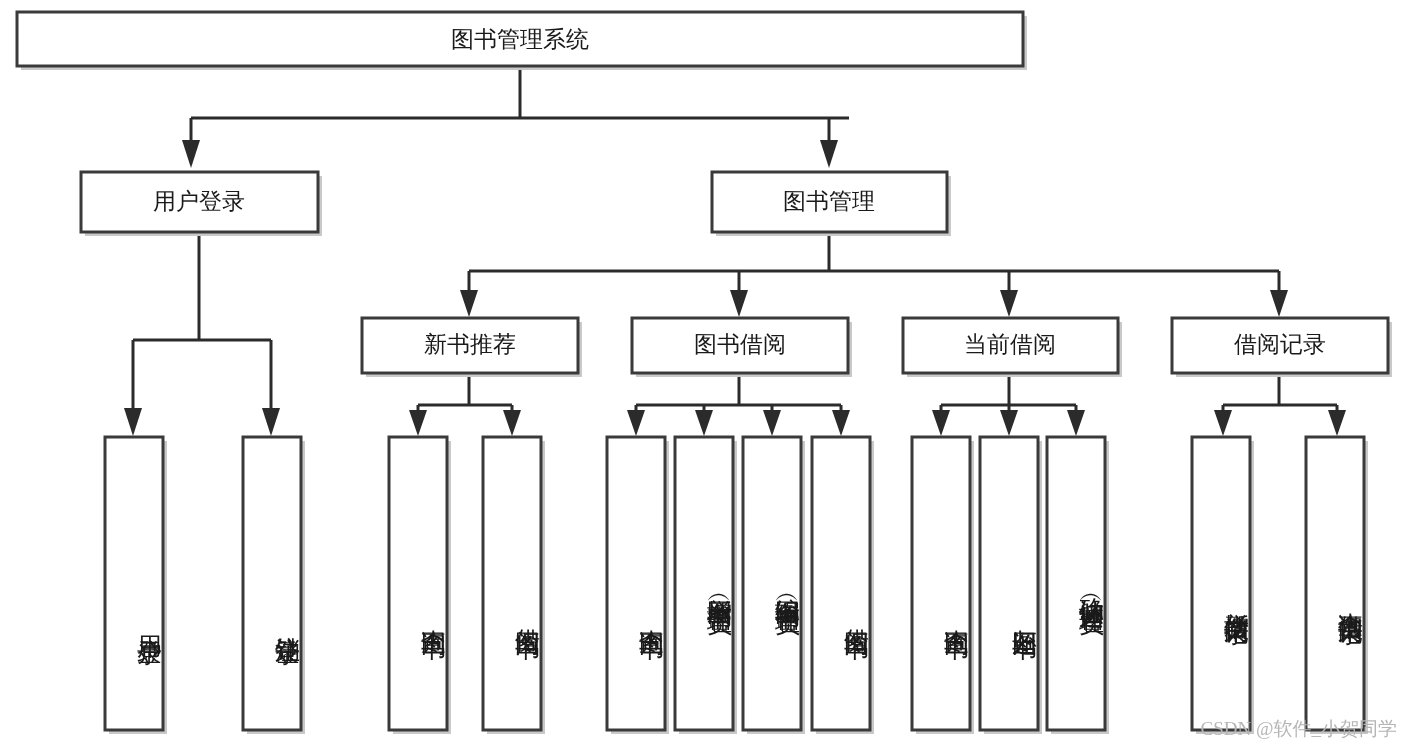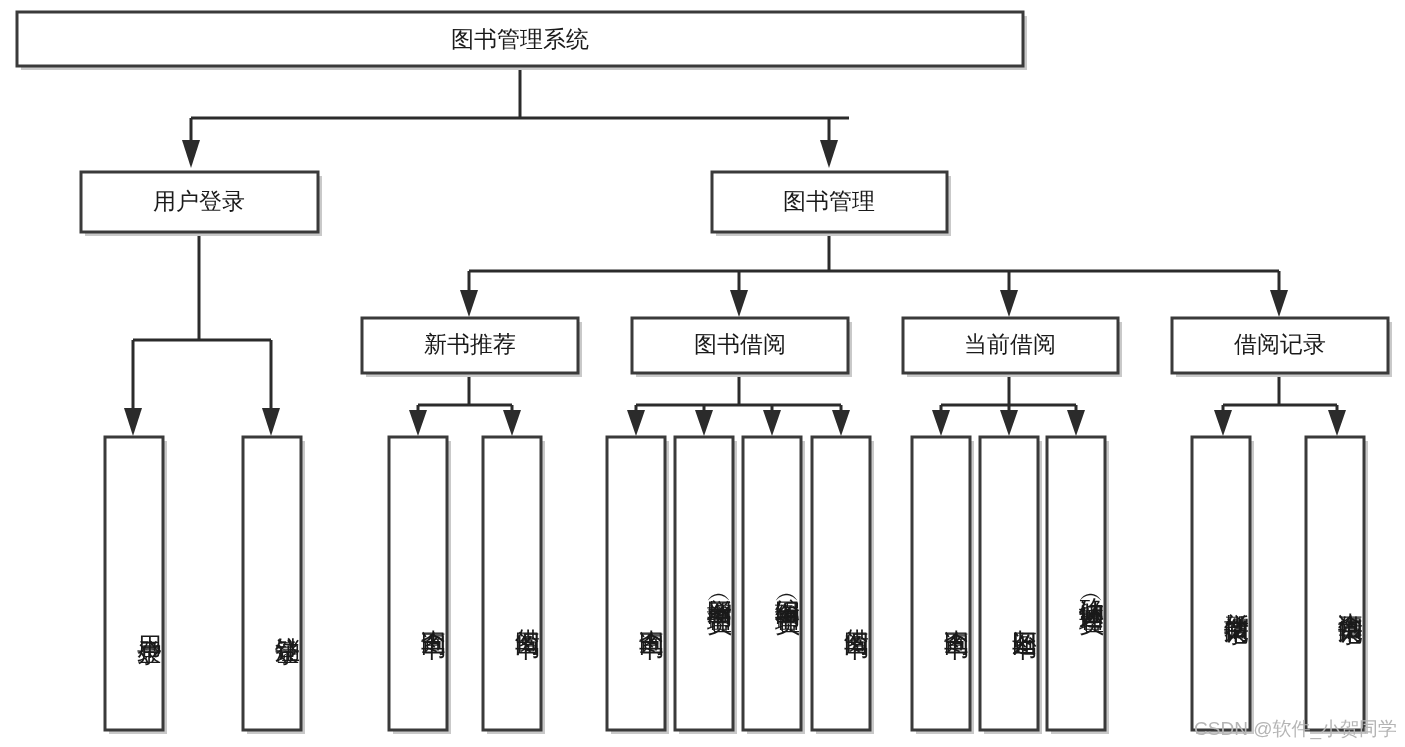--- a/index.html
+++ b/index.html
@@ -66,21 +66,21 @@
     display: flex;
     align-items: flex-start;
     justify-content: center;
     pointer-events: none;
     user-select: none;
   }
   .watermark {
     position: absolute;
     right: 8px;
     bottom: 4px;
-    font-family: Liberation Sans, sans-serif;
+    font-family: Liberation Serif, serif;
     font-size: 19px;
     color: #b5b5b5;
     white-space: nowrap;
     user-select: none;
   }
 </style>
 </head>
 <body>
 
 <div id="diagram-root">

